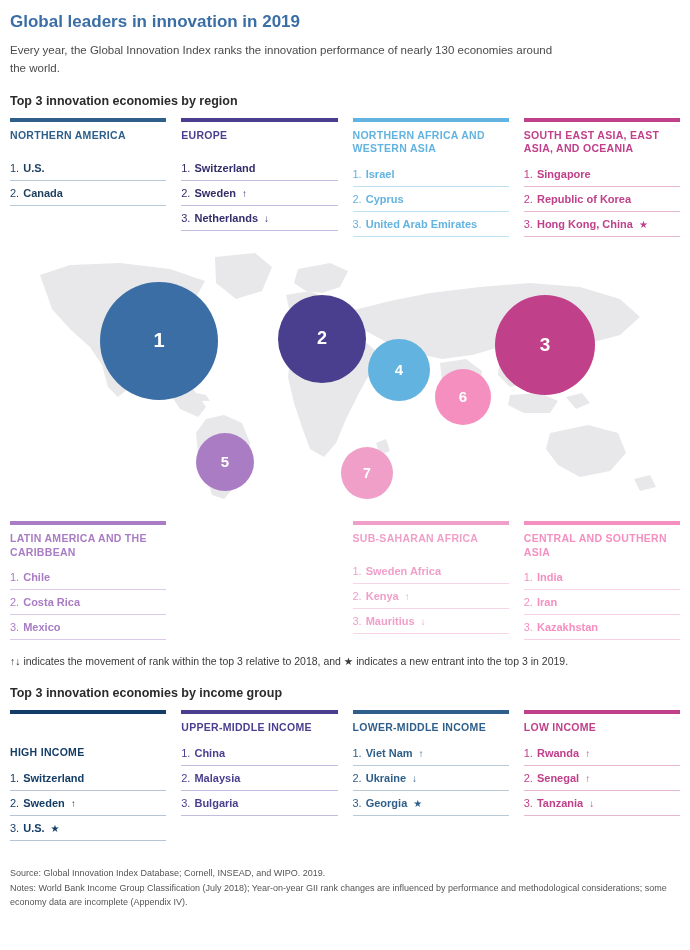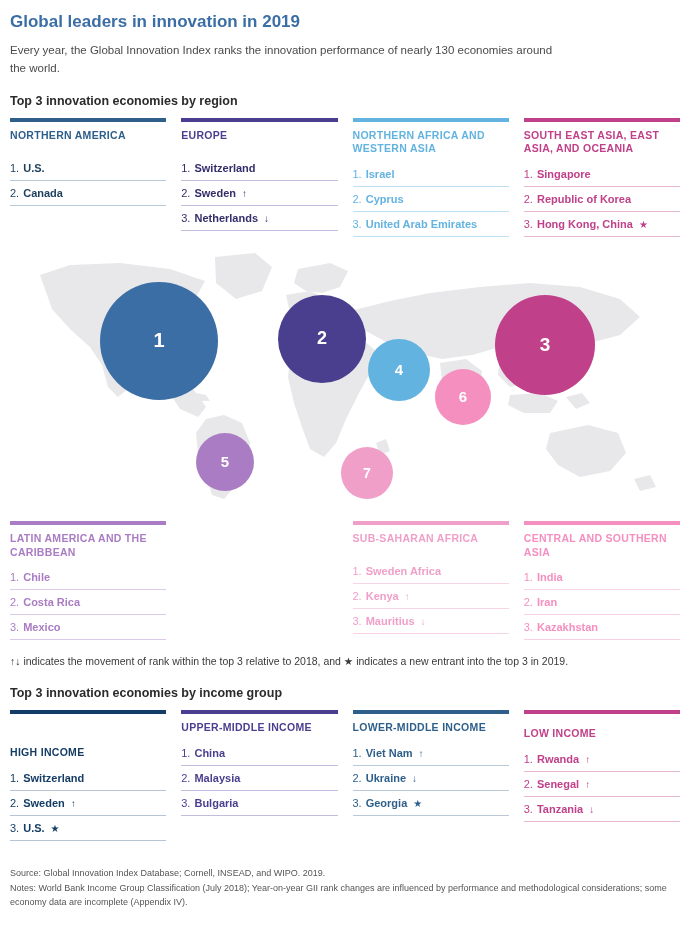--- a/index.html
+++ b/index.html
@@ -431,21 +431,21 @@
         <li class="rank-item">
           <span class="rank-num">3.</span>
           <span class="rank-label">Georgia</span>
           <span class="arrow">★</span>
         </li>
       </ul>
     </div>
 
     <div class="region-col c-li">
       <div class="rule"></div>
-      <div class="region-name" style="min-height:0;margin-top:6px;">LOW INCOME</div>
+      <div class="region-name" style="min-height:0;">LOW INCOME</div>
       <ul class="rank-list">
         <li class="rank-item">
           <span class="rank-num">1.</span>
           <span class="rank-label">Rwanda</span>
           <span class="arrow">↑</span>
         </li>
         <li class="rank-item">
           <span class="rank-num">2.</span>
           <span class="rank-label">Senegal</span>
           <span class="arrow">↑</span>

